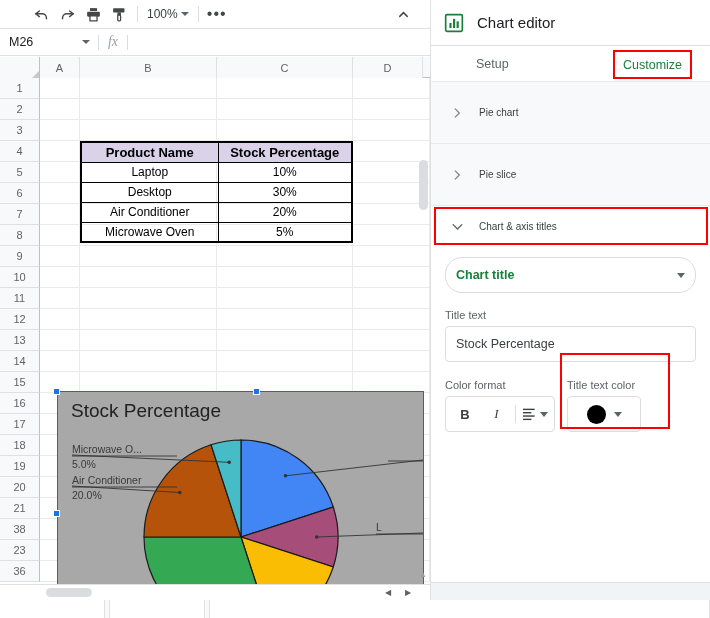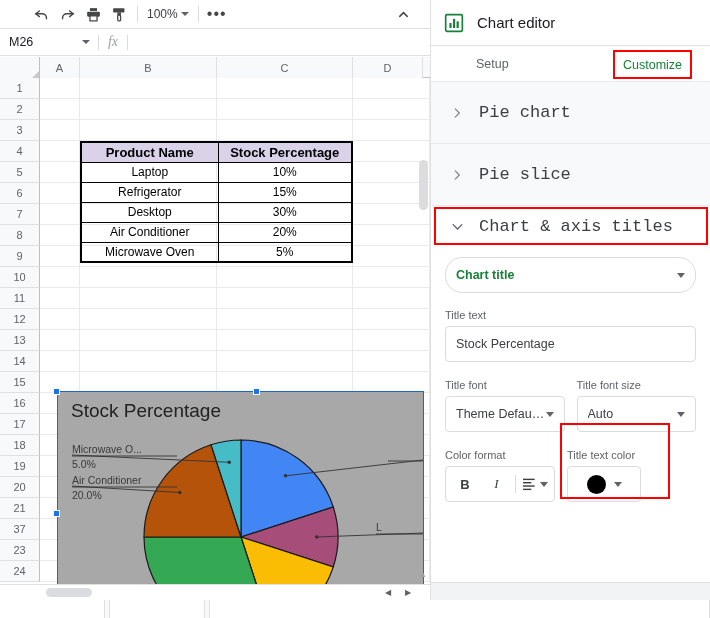--- a/index.html
+++ b/index.html
@@ -219,21 +219,21 @@
     border: 2px solid #ff0000; padding: 3px 8px 4px 8px;
   }
   #tab-customize { color: #188038; font-size: 12.5px; }
 
   .section-row {
     height: 62px; display: flex; align-items: center; gap: 14px;
     padding-left: 18px;
     border-top: 1px solid #e8eaed;
     background: #f8f9fa; cursor: pointer;
   }
-  .section-label { font-size: 17px; color: #3c4043; font-family: Liberation Mono, monospace; }
+  .section-label { font-size: 10px; color: #3c4043; }
   .chev { width: 16px; height: 16px; color: #80868b; display: flex; align-items: center; justify-content: center; }
 
   #section-titles-wrap { position: relative; background: #fff; }
   #section-titles-box {
     position: absolute; left: 3px; top: 2px; width: 274px; height: 38px;
     border: 2px solid #ff0000; pointer-events: none;
   }
   #section-titles {
     height: 42px; display: flex; align-items: center; gap: 14px;
     padding-left: 18px; background: #fff; cursor: pointer;
@@ -373,23 +373,23 @@
           <div class="row-head">12</div>
           <div class="row-head">13</div>
           <div class="row-head">14</div>
           <div class="row-head">15</div>
           <div class="row-head">16</div>
           <div class="row-head">17</div>
           <div class="row-head">18</div>
           <div class="row-head">19</div>
           <div class="row-head">20</div>
           <div class="row-head">21</div>
-          <div class="row-head">37</div>
+          <div class="row-head">38</div>
           <div class="row-head">23</div>
-          <div class="row-head">24</div>
+          <div class="row-head">36</div>
         </div>
       <div id="cells">
           <div class="grid-row">
             <div class="gcell" style="width: 40px;"></div>
             <div class="gcell" style="width: 137px;"></div>
             <div class="gcell" style="width: 136px;"></div>
             <div class="gcell" style="width: 77px;"></div>
           </div>
           <div class="grid-row">
             <div class="gcell" style="width: 40px;"></div>
@@ -536,24 +536,20 @@
         <thead>
           <tr>
             <th>Product Name</th>
             <th>Stock Percentage</th>
           </tr>
         </thead>
         <tbody id="table-body">
             <tr>
               <td>Laptop</td>
               <td>10%</td>
-            </tr>
-            <tr>
-              <td>Refrigerator</td>
-              <td>15%</td>
             </tr>
             <tr>
               <td>Desktop</td>
               <td>30%</td>
             </tr>
             <tr>
               <td>Air Conditioner</td>
               <td>20%</td>
             </tr>
             <tr>
@@ -684,36 +680,20 @@
       <div class="select-box green">
         <span class="trunc">Chart title</span>
         <span class="dd-caret"></span>
       </div>
 
       <div class="field-label" style="margin-top:16px">Title text</div>
       <div class="text-input">
         <span>Stock Percentage</span>
       </div>
 
-      <div class="row2" style="margin-top:17px">
-        <div class="col2">
-          <div class="field-label">Title font</div>
-          <div class="select-box">
-            <span class="trunc">Theme Defaul…</span>
-            <span class="dd-caret"></span>
-          </div>
-        </div>
-        <div class="col2">
-          <div class="field-label">Title font size</div>
-          <div class="select-box">
-            <span class="trunc">Auto</span>
-            <span class="dd-caret"></span>
-          </div>
-        </div>
-      </div>
 
       <div class="row2" style="margin-top:17px" id="format-row">
         <div>
           <div class="field-label">Color format</div>
           <div id="title-format-box">
             <span class="fmt-btn" style="font-weight:bold">B</span>
             <span class="fmt-btn" style="font-style:italic;font-family:'Liberation Serif',serif">I</span>
             <span class="fmt-sep"></span>
             <span class="fmt-btn">
               <svg width="15" height="13" viewBox="0 0 18 14">

